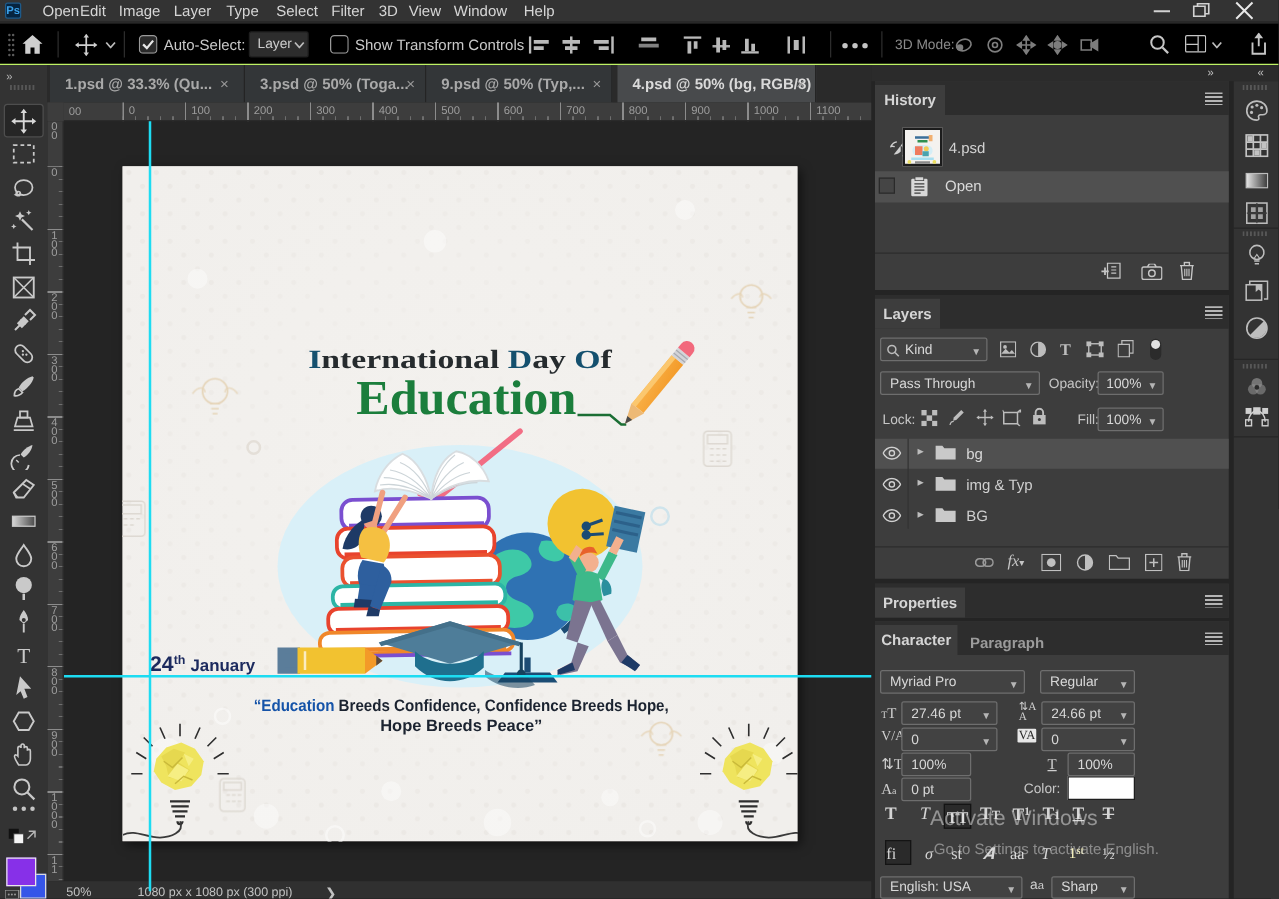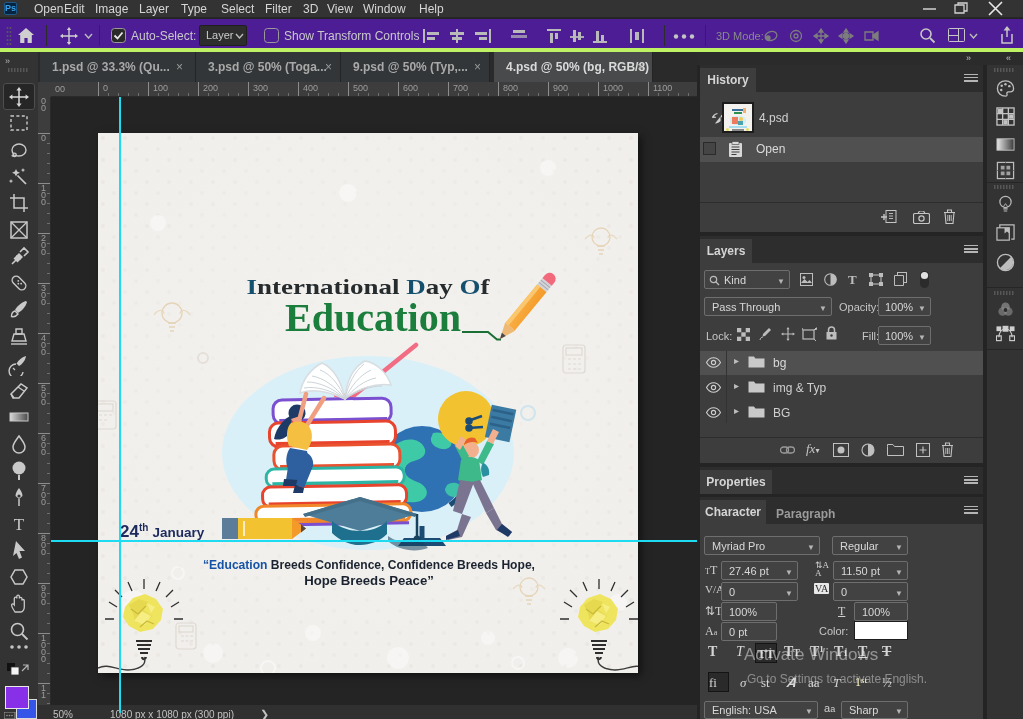--- a/index.html
+++ b/index.html
@@ -6,21 +6,21 @@
 font-family:"Liberation Sans",sans-serif;-webkit-font-smoothing:antialiased;}
 .ab{position:absolute;}
 #app{position:relative;width:1023px;height:719px;background:#242424;overflow:hidden;}
 
 #menubar{left:0;top:0;width:1023px;height:18px;background:#333333;border-bottom:1px solid #262626;color:#d6d6d6;font-size:12px;}
 #menubar .mi{position:absolute;top:2px;}
 #pslogo{left:4px;top:2px;width:13px;height:13px;background:#06243f;border:1px solid #1d5a8a;border-radius:2px;color:#3aa0e8;font-size:9px;font-weight:bold;text-align:center;line-height:11px;}
 
 .wc{position:absolute;top:0;height:17px;width:30px;}
 
-#optbar{left:0;top:19px;width:1023px;height:33px;background:#4c1d95;border-bottom:4px solid #bef264;color:#cccccc;font-size:12px;}
+#optbar{left:0;top:19px;width:1023px;height:33px;background:#000000;border-bottom:1px solid #bef264;color:#cccccc;font-size:12px;}
 .sep{position:absolute;top:6px;width:1px;height:21px;background:#2c2c2c;}
 .optxt{position:absolute;top:10px;color:#c9c9c9;}
 .graytxt{color:#8a8a8a;}
 
 #toolbar{left:0;top:52px;width:38px;height:667px;background:#333333;}
 .tool{position:absolute;left:7px;width:24px;height:24px;}
 
 #tabbar{left:38px;top:52px;width:659px;height:30px;background:#2a2a2a;}
 .dtab{position:absolute;top:0;height:30px;background:#333638;color:#a9a9a9;font-size:12px;font-weight:bold;line-height:30px;white-space:nowrap;overflow:hidden;border-right:1px solid #242424;}
 .dtab .tx{padding-left:12px;}
@@ -864,21 +864,21 @@
         <span style="position:absolute;left:7px;top:3px">Regular</span>
         <span class="dd" style="top:6px">▼</span>
       </div>
  <div class="ab" style="left:5px;top:66px;color:#cfcfcf;font-size:12px;font-family:'Liberation Serif'"><span style="font-size:8px">T</span>T</div>
  <div class="inbox" style="left:21px;top:64px;width:77px;height:19px">
         <span style="position:absolute;left:7px;top:3px">27.46 pt</span>
         <span class="dd" style="top:6px">▼</span>
       </div>
  <div class="ab" style="left:115px;top:64px;color:#cfcfcf;font-size:9px;font-family:'Liberation Serif';line-height:8px">⇅<span style="font-size:9px">A<br>A</span></div>
  <div class="inbox" style="left:133px;top:64px;width:75px;height:19px">
-        <span style="position:absolute;left:7px;top:3px">11.50 pt</span>
+        <span style="position:absolute;left:7px;top:3px">24.66 pt</span>
         <span class="dd" style="top:6px">▼</span>
       </div>
  <div class="ab" style="left:5px;top:86px;color:#cfcfcf;font-size:11px;font-family:'Liberation Serif'">V/A</div>
  <div class="inbox" style="left:21px;top:85px;width:77px;height:19px">
         <span style="position:absolute;left:7px;top:3px">0</span>
         <span class="dd" style="top:6px">▼</span>
       </div>
  <div class="ab" style="left:114px;top:86px;color:#2b2b2b;background:#e8e8e8;font-size:10px;font-family:'Liberation Serif';padding:0 1px;border-radius:1px">VA</div>
  <div class="inbox" style="left:133px;top:85px;width:75px;height:19px">
         <span style="position:absolute;left:7px;top:3px">0</span>

